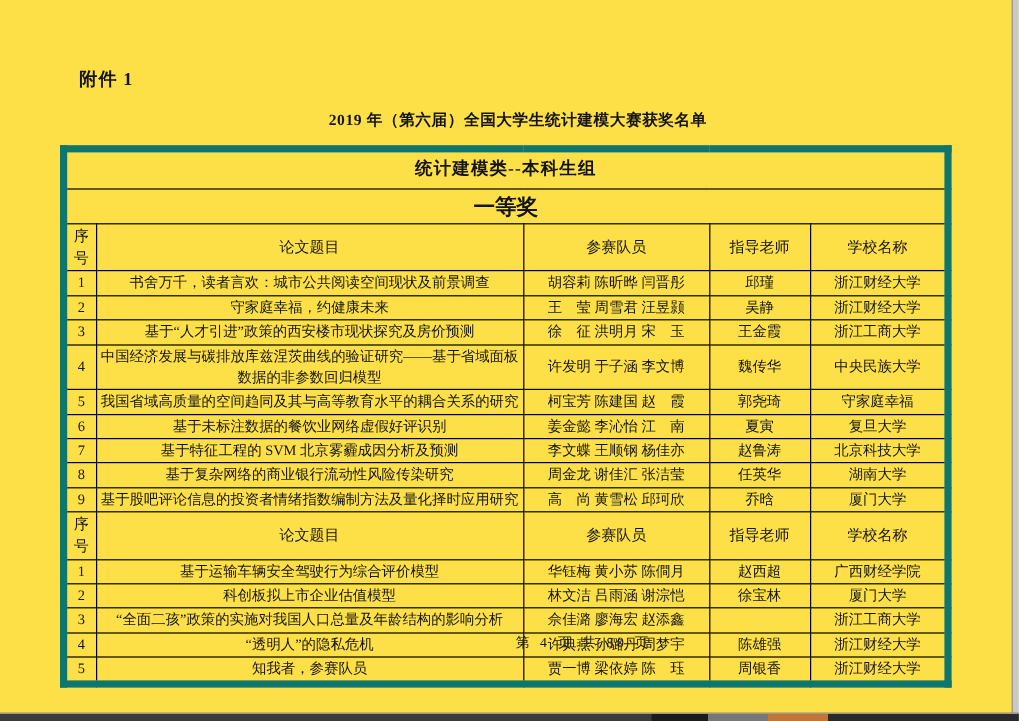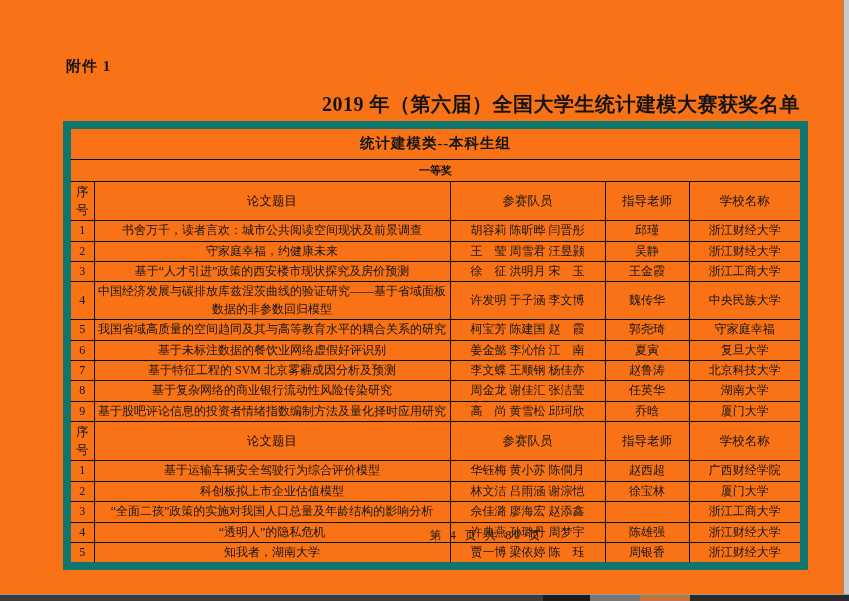--- a/index.html
+++ b/index.html
@@ -1,30 +1,30 @@
 <!DOCTYPE html>
 <html><head>
 <meta charset="utf-8">
 <style>
   html,body{margin:0;padding:0;}
   body{
     width:849px;height:601px;position:relative;overflow:hidden;
     background:#fdfdfd;color:#141414;
     font-family:"Liberation Serif","DejaVu Serif",serif;
   }
-  .page{position:absolute;left:0;top:0;width:843px;height:595px;background:#f97316;}
+  .page{position:absolute;left:0;top:0;width:843px;height:595px;background:#fde047;}
   .attachment{position:absolute;left:66px;top:57px;font-size:15px;font-weight:bold;letter-spacing:1px;}
-  .doc-title{position:absolute;left:63px;top:91px;width:737px;margin:0;text-align:right;
-    font-size:20px;font-weight:bold;letter-spacing:0.5px;}
-  table.awards{position:absolute;left:63px;top:121px;width:737px;border-collapse:collapse;
-    table-layout:fixed;border:8px solid #0f766e;padding-left:24px;}
+  .doc-title{position:absolute;left:63px;top:91px;width:737px;margin:0;text-align:center;
+    font-size:13px;font-weight:bold;letter-spacing:0.5px;}
+  table.awards{position:absolute;left:50px;top:121px;width:737px;border-collapse:collapse;
+    table-layout:fixed;border:6px solid #0f766e;padding-left:24px;}
   table.awards td,table.awards th{border:1px solid #000;text-align:center;vertical-align:middle;
     font-size:12px;font-weight:normal;padding:1px 2px;line-height:1.45;overflow:hidden;}
   tr.group-row td{font-size:14.5px;font-weight:bold;height:28px;letter-spacing:1px;}
-  tr.band-row td{font-size:11px;font-weight:bold;height:19px;}
+  tr.band-row td{font-size:18px;font-weight:bold;height:19px;}
   tr.head-row th{height:28px;font-size:12.5px;}
   tr.dr td{height:15px;}
   .footer{position:absolute;left:63px;top:528px;width:847px;text-align:center;
     font-size:11.5px;letter-spacing:3px;}
   
   .scrollbar{position:absolute;right:0;top:0;width:5px;height:601px;
     background:#c9c9c9;border-left:1px solid #8f8f8f;}
   .bottombar{position:absolute;left:0;bottom:0;width:849px;height:6px;
     background:#3b3b3d;border-top:1px solid #9a9a9a;}
   .bottombar .seg{position:absolute;top:0;height:6px;}
@@ -161,21 +161,21 @@
       </tr>
       <tr class="dr">
         <td>4</td>
         <td>“透明人”的隐私危机</td>
         <td>许典燕 孙璐丹 周梦宇</td>
         <td>陈雄强</td>
         <td>浙江财经大学</td>
       </tr>
       <tr class="dr">
         <td>5</td>
-        <td>知我者，湖南大学</td>
+        <td>知我者，参赛队员</td>
         <td>贾一博 梁依婷 陈　珏</td>
         <td>周银香</td>
         <td>浙江财经大学</td>
       </tr>
     </tbody>
   </table>
 
   <div class="footer">第 4 页 共 80 页</div>
 </div>
 

